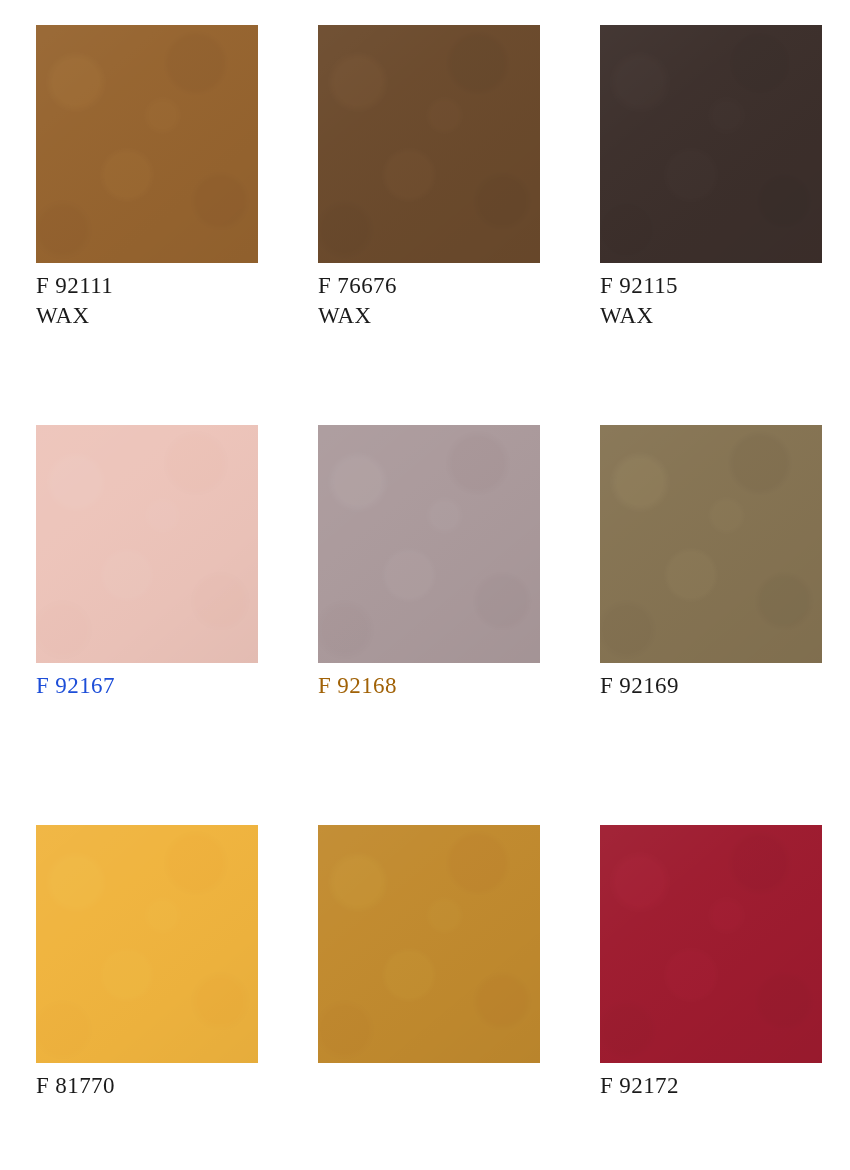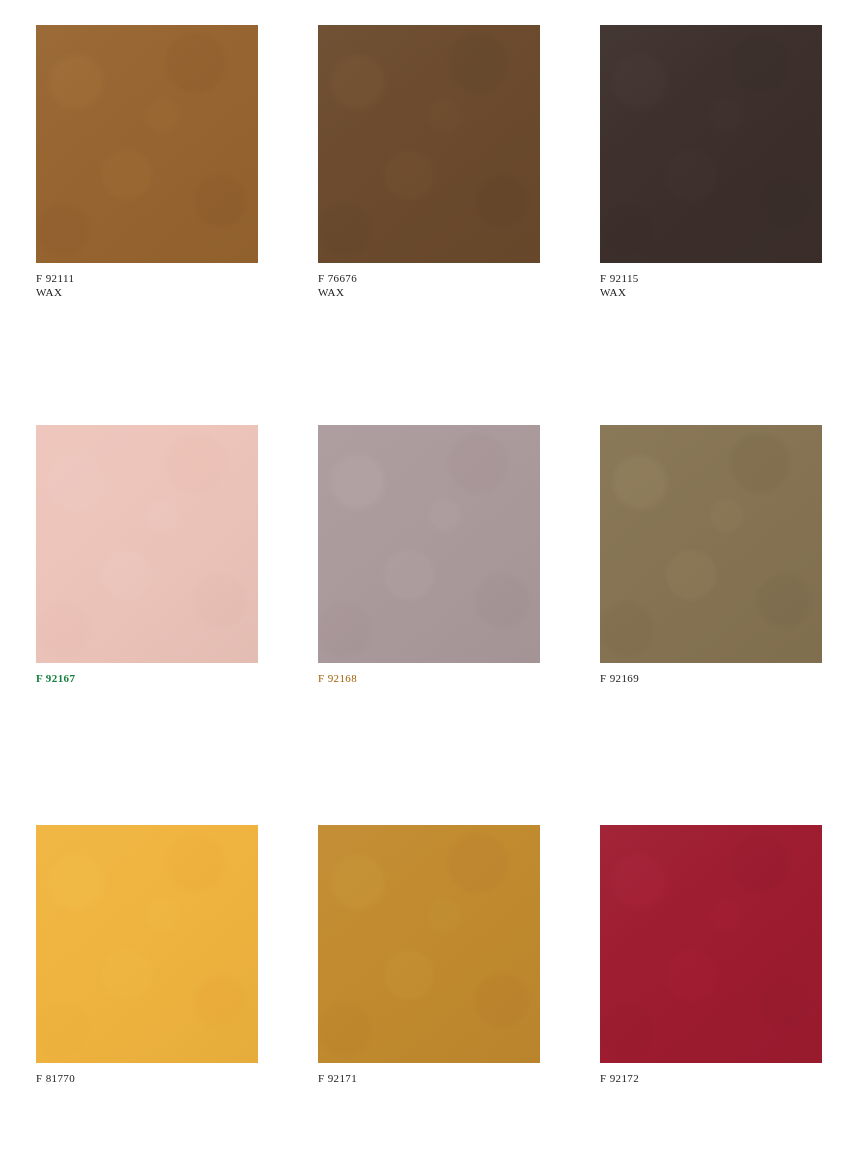--- a/index.html
+++ b/index.html
@@ -79,21 +79,21 @@
   }
 
   .chip-labels {
     margin-top: 8px;
     line-height: 1.30;
   }
   .chip-code,
   .chip-finish {
     display: block;
     font-family: "Liberation Serif", "DejaVu Serif", serif;
-    font-size: 11px;
+    font-size: 23px;
     letter-spacing: 0.4px;
     color: #1b1b1b;
     white-space: nowrap;
   }
   .chip-finish:empty { display: none; }
 </style>
 </head>
 <body>
 
 <div id="sheet" style="background-color: rgb(255, 255, 255);">
@@ -134,21 +134,21 @@
       </div>
     </div>
 
     <div class="swatch-row row-1">
       <div class="swatch-cell col-0">
         <div class="chip" style="background-color: rgb(237, 196, 186);">
           <div class="sheen"></div>
           <div class="grain"></div>
         </div>
         <div class="chip-labels">
-          <span class="chip-code" style="color: #15803d; font-weight: bold;">F 92167</span>
+          <span class="chip-code" style="color: #1d4ed8;">F 92167</span>
 
         </div>
       </div>
 
       <div class="swatch-cell col-1">
         <div class="chip" style="background-color: rgb(171, 154, 156);">
           <div class="sheen"></div>
           <div class="grain"></div>
         </div>
         <div class="chip-labels">
@@ -179,24 +179,20 @@
           <span class="chip-code" style="color: rgb(27, 27, 27);">F 81770</span>
 
         </div>
       </div>
 
       <div class="swatch-cell col-1">
         <div class="chip" style="background-color: rgb(193, 138, 46);">
           <div class="sheen"></div>
           <div class="grain"></div>
         </div>
-        <div class="chip-labels">
-          <span class="chip-code" style="color: rgb(27, 27, 27);">F 92171</span>
-
-        </div>
       </div>
 
       <div class="swatch-cell col-2">
         <div class="chip" style="background-color: rgb(158, 27, 47);">
           <div class="sheen"></div>
           <div class="grain"></div>
         </div>
         <div class="chip-labels">
           <span class="chip-code" style="color: rgb(27, 27, 27); font-family: Liberation Serif, serif;">F 92172</span>
 

